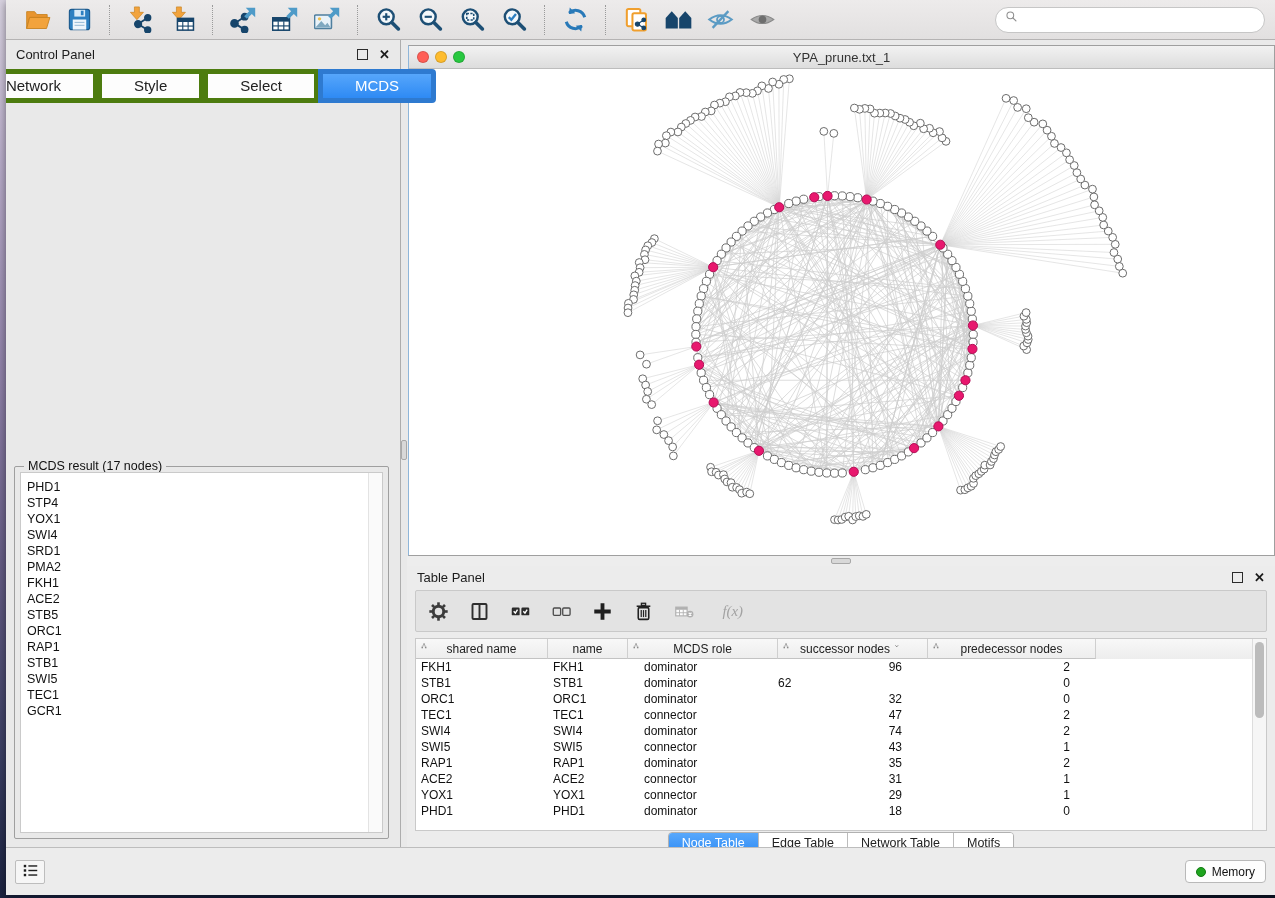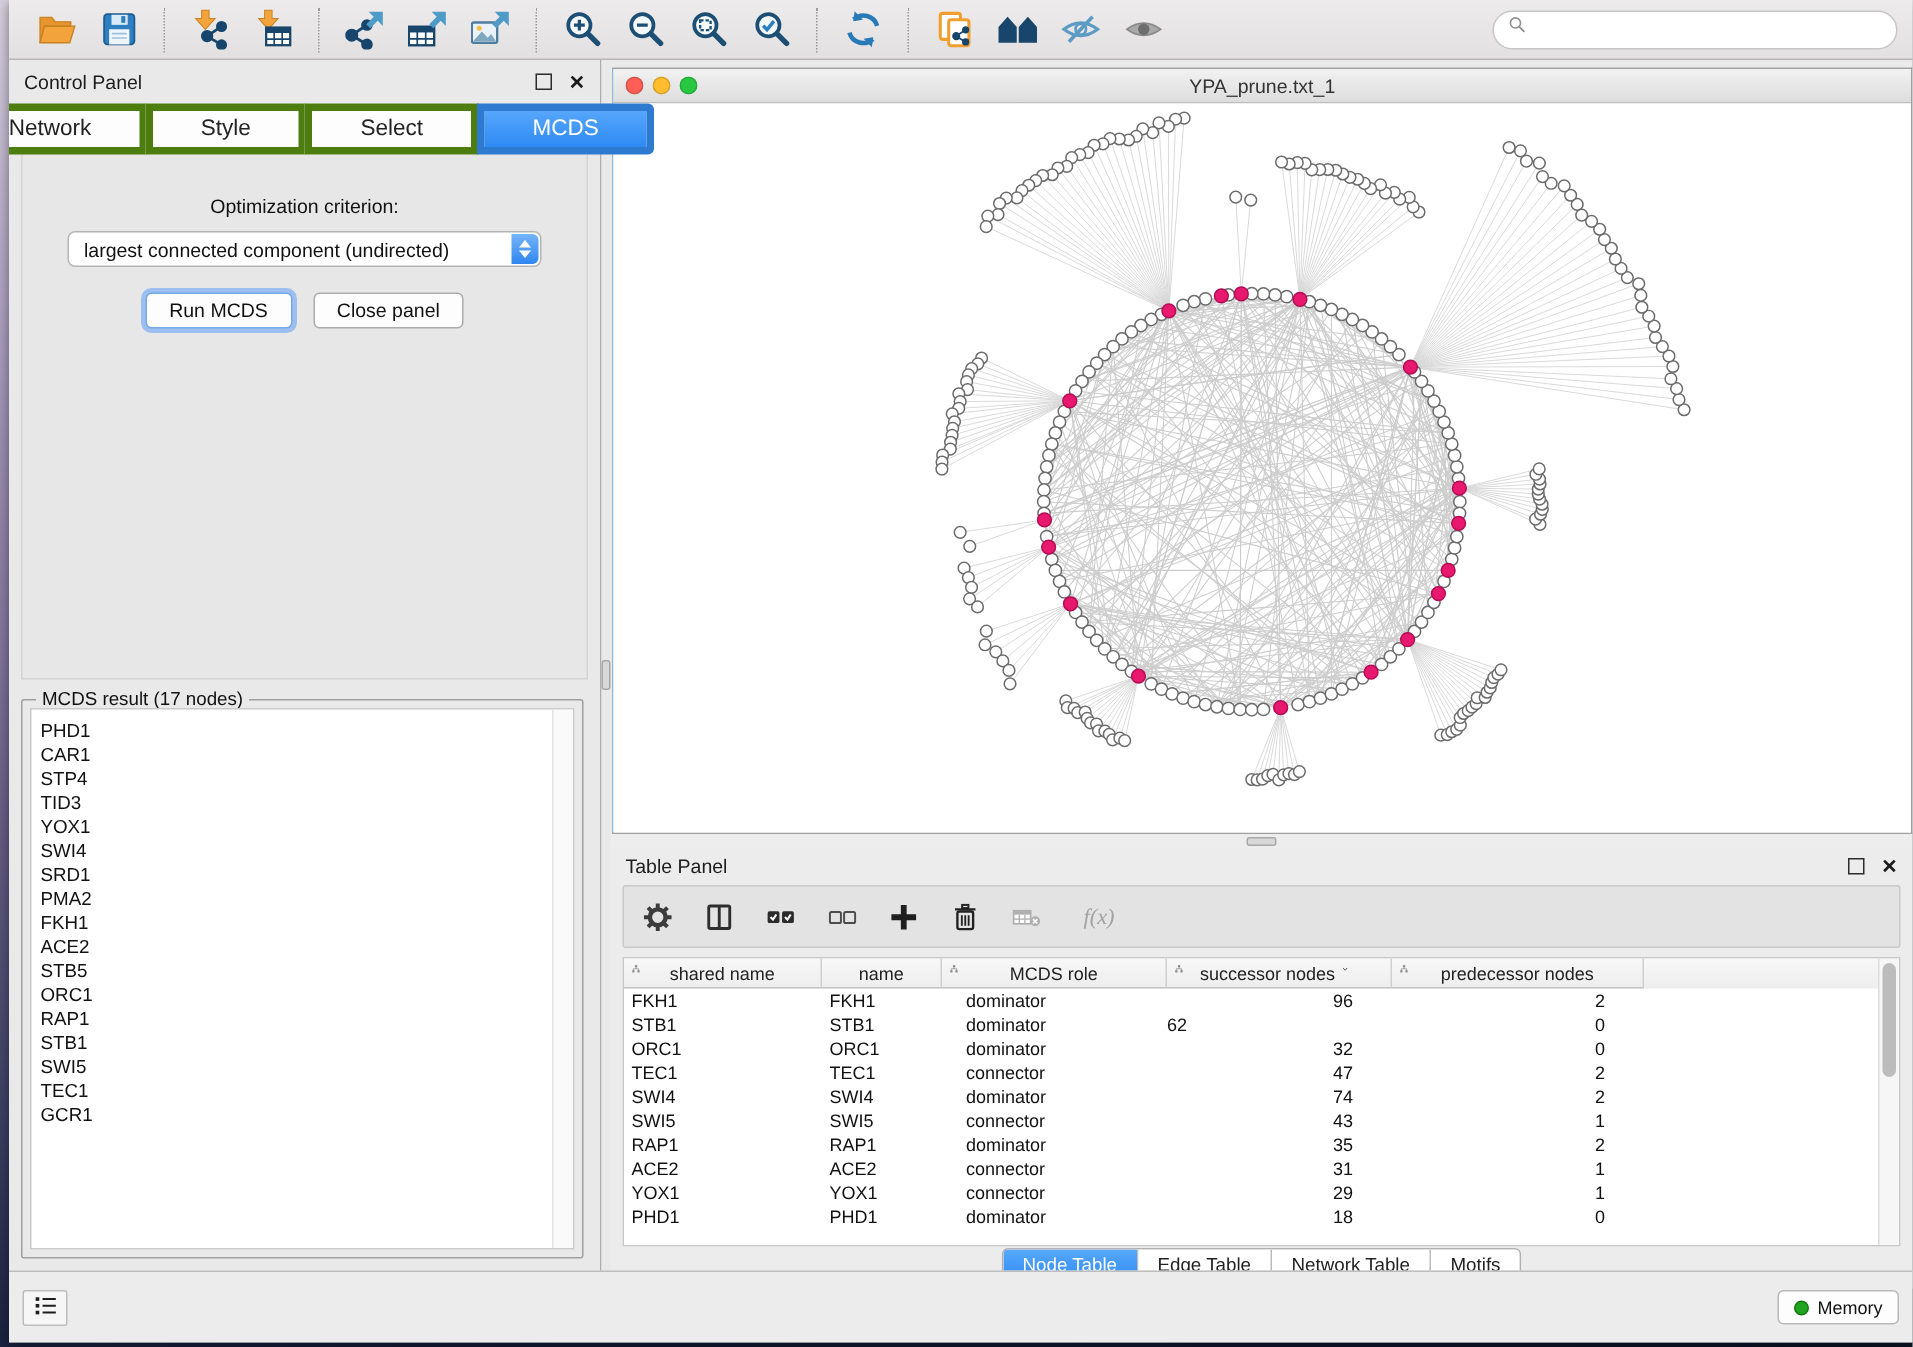--- a/index.html
+++ b/index.html
@@ -290,42 +290,26 @@
           <span class="float-icon"></span>
           <span class="close-icon">✕</span>
         </span>
       </div>
       <div class="cp-tabs" id="cp-tabs">
           <span class="cp-tab">Network</span>
           <span class="cp-tab">Style</span>
           <span class="cp-tab">Select</span>
           <span class="cp-tab active">MCDS</span>
         </div>
-      <div class="cp-content">
-        <div class="opt-label">Optimization criterion:</div>
-        <div class="select">
-          <span>largest connected component (undirected)</span>
-          <span class="stepper">
-            <span class="tri-up"></span>
-              <span class="tri-down"></span>
-          </span>
-        </div>
-        <div class="btn-row">
-          <button class="btn focus">Run MCDS</button>
-          <button class="btn">Close panel</button>
-        </div>
-      </div>
       <div class="group-box">
         <span class="group-label">MCDS result (17 nodes)</span>
         <div class="group-inner">
           <div class="mcds-list" id="mcds-list">
               <div>PHD1</div>
-              <div>CAR1</div>
               <div>STP4</div>
-              <div>TID3</div>
               <div>YOX1</div>
               <div>SWI4</div>
               <div>SRD1</div>
               <div>PMA2</div>
               <div>FKH1</div>
               <div>ACE2</div>
               <div>STB5</div>
               <div>ORC1</div>
               <div>RAP1</div>
               <div>STB1</div>

